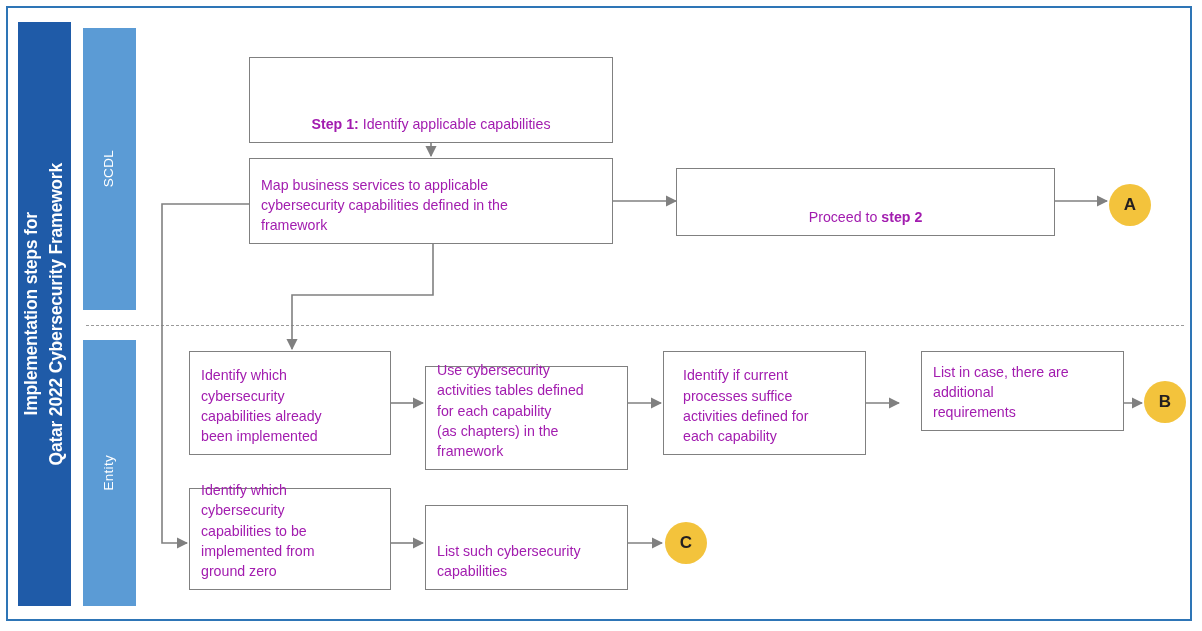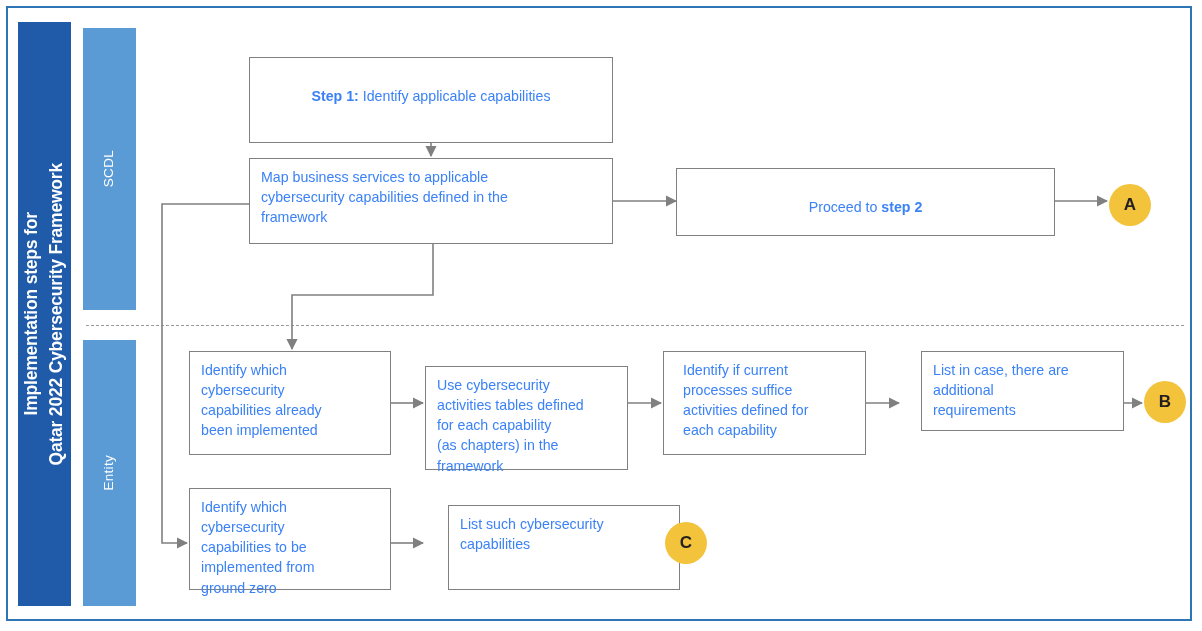--- a/index.html
+++ b/index.html
@@ -82,24 +82,24 @@
   }
 
   
   .box {
     position: absolute;
     background: #ffffff;
     border: 1.6px solid #808080;
     box-sizing: border-box;
     font-size: 14.2px;
     line-height: 1.42;
-    color: #3b82f6;
+    color: #a21caf;
     padding: 8px 11px;
     display: flex;
-    align-items: flex-start;
+    align-items: flex-end;
   }
   .box.center { justify-content: center; text-align: center; }
   .box .txt { display: block; white-space: pre-line; }
   .box b { font-weight: bold; }
 
   
   .circle {
     position: absolute;
     border-radius: 50%;
     background: #F3C33C;
@@ -229,21 +229,21 @@
   </div>
 
   <div class="box" style="left:189px; top:488px; width:202px; height:102px;">
     <span class="txt">Identify which
 cybersecurity
 capabilities to be
 implemented from
 ground zero</span>
   </div>
 
-  <div class="box" style="left:448px; top:505px; width:232px; height:85px;">
+  <div class="box" style="left:425px; top:505px; width:203px; height:85px;">
     <span class="txt">List such cybersecurity
 capabilities</span>
   </div>
 
   <div class="circle" style="left:665px; top:522px; width:42px; height:42px;">
     <span>C</span>
   </div>
 
 </div>
 

